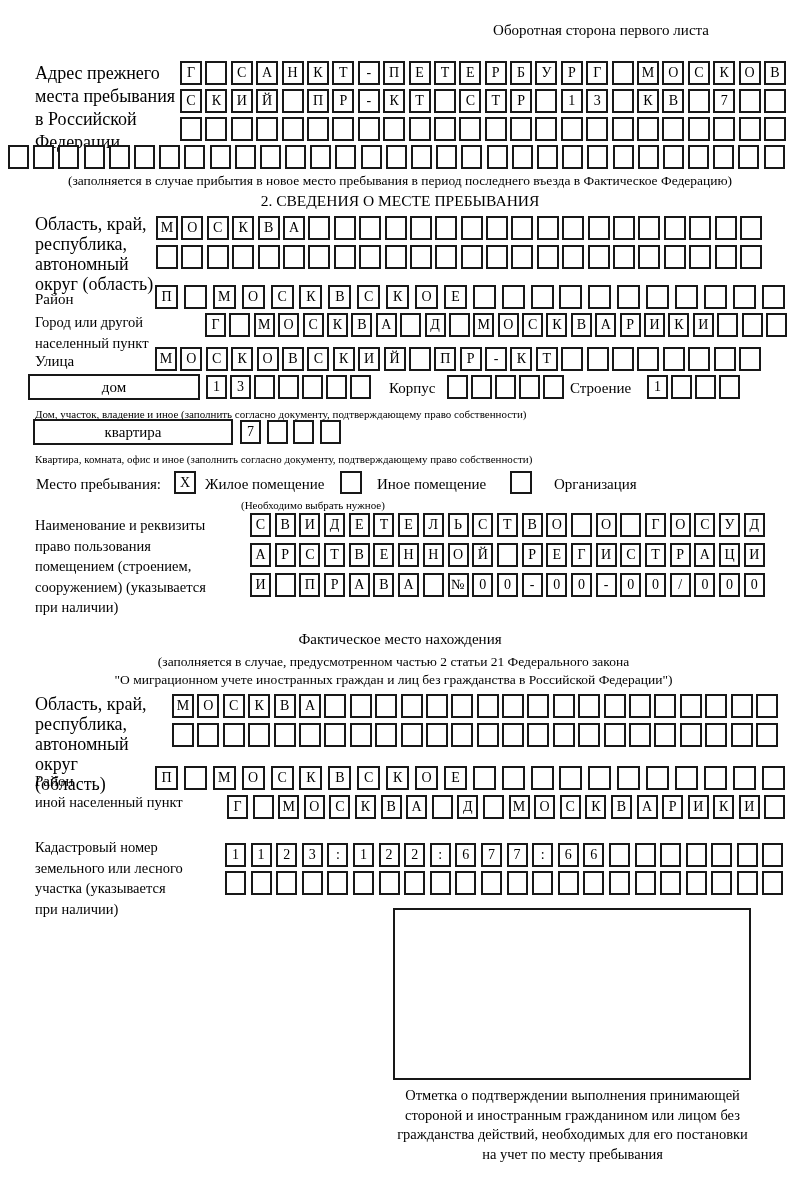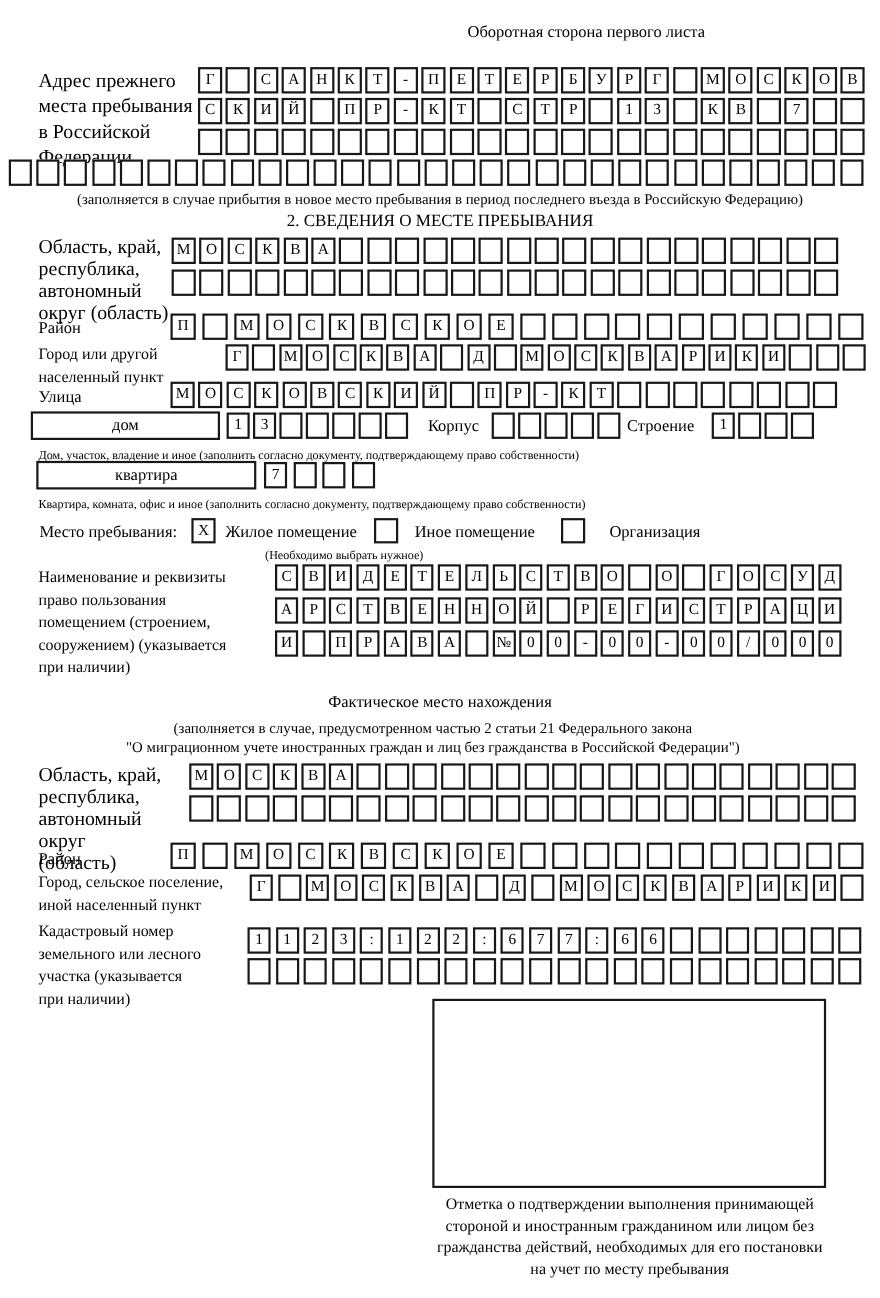--- a/index.html
+++ b/index.html
@@ -28,33 +28,33 @@
        text-align:center;font-size:14px;line-height:19px;vertical-align:top}
   .fieldbox{box-sizing:border-box;border:2px solid #181818;text-align:center;font-size:15px;line-height:23px;background:#fff}
   .stamp{box-sizing:border-box;border:2px solid #181818;background:#fff}
   .caption{font-size:14.5px;line-height:19.5px;text-align:center}
 </style>
 </head>
 <body>
 
 <div class="page">
 
-  <div class="abs lbl" style="left:425px;top:20px;width:330px;text-align:left">Оборотная сторона первого листа</div>
+  <div class="abs lbl" style="left:436px;top:20px;width:330px;text-align:center">Оборотная сторона первого листа</div>
 
   <div class="abs lines lines-lg" style="left:35px;top:62px;width:150px">
       <div>Адрес прежнего</div>
       <div>места пребывания</div>
       <div>в Российской</div>
       <div>Федерации</div>
     </div>
   <div class="abs boxrow" style="left:180px;top:61px"><span class="cb">Г</span><span class="cb">&nbsp;</span><span class="cb">С</span><span class="cb">А</span><span class="cb">Н</span><span class="cb">К</span><span class="cb">Т</span><span class="cb">-</span><span class="cb">П</span><span class="cb">Е</span><span class="cb">Т</span><span class="cb">Е</span><span class="cb">Р</span><span class="cb">Б</span><span class="cb">У</span><span class="cb">Р</span><span class="cb">Г</span><span class="cb">&nbsp;</span><span class="cb">М</span><span class="cb">О</span><span class="cb">С</span><span class="cb">К</span><span class="cb">О</span><span class="cb">В</span></div>
   <div class="abs boxrow" style="left:180px;top:89px"><span class="cb">С</span><span class="cb">К</span><span class="cb">И</span><span class="cb">Й</span><span class="cb">&nbsp;</span><span class="cb">П</span><span class="cb">Р</span><span class="cb">-</span><span class="cb">К</span><span class="cb">Т</span><span class="cb">&nbsp;</span><span class="cb">С</span><span class="cb">Т</span><span class="cb">Р</span><span class="cb">&nbsp;</span><span class="cb">1</span><span class="cb">3</span><span class="cb">&nbsp;</span><span class="cb">К</span><span class="cb">В</span><span class="cb">&nbsp;</span><span class="cb">7</span><span class="cb">&nbsp;</span><span class="cb">&nbsp;</span></div>
   <div class="abs boxrow" style="left:180px;top:117px"><span class="cb">&nbsp;</span><span class="cb">&nbsp;</span><span class="cb">&nbsp;</span><span class="cb">&nbsp;</span><span class="cb">&nbsp;</span><span class="cb">&nbsp;</span><span class="cb">&nbsp;</span><span class="cb">&nbsp;</span><span class="cb">&nbsp;</span><span class="cb">&nbsp;</span><span class="cb">&nbsp;</span><span class="cb">&nbsp;</span><span class="cb">&nbsp;</span><span class="cb">&nbsp;</span><span class="cb">&nbsp;</span><span class="cb">&nbsp;</span><span class="cb">&nbsp;</span><span class="cb">&nbsp;</span><span class="cb">&nbsp;</span><span class="cb">&nbsp;</span><span class="cb">&nbsp;</span><span class="cb">&nbsp;</span><span class="cb">&nbsp;</span><span class="cb">&nbsp;</span></div>
   <div class="abs boxrow row-31" style="left:8px;top:145px"><span class="cb">&nbsp;</span><span class="cb">&nbsp;</span><span class="cb">&nbsp;</span><span class="cb">&nbsp;</span><span class="cb">&nbsp;</span><span class="cb">&nbsp;</span><span class="cb">&nbsp;</span><span class="cb">&nbsp;</span><span class="cb">&nbsp;</span><span class="cb">&nbsp;</span><span class="cb">&nbsp;</span><span class="cb">&nbsp;</span><span class="cb">&nbsp;</span><span class="cb">&nbsp;</span><span class="cb">&nbsp;</span><span class="cb">&nbsp;</span><span class="cb">&nbsp;</span><span class="cb">&nbsp;</span><span class="cb">&nbsp;</span><span class="cb">&nbsp;</span><span class="cb">&nbsp;</span><span class="cb">&nbsp;</span><span class="cb">&nbsp;</span><span class="cb">&nbsp;</span><span class="cb">&nbsp;</span><span class="cb">&nbsp;</span><span class="cb">&nbsp;</span><span class="cb">&nbsp;</span><span class="cb">&nbsp;</span><span class="cb">&nbsp;</span><span class="cb">&nbsp;</span></div>
-  <div class="abs note center" style="left:0;top:172px;width:800px">(заполняется в случае прибытия в новое место пребывания в период последнего въезда в Российскую Федерацию)</div>
+  <div class="abs note center" style="left:0;top:172px;width:800px">(заполняется в случае прибытия в новое место пребывания в период последнего въезда в Фактическое Федерацию)</div>
 
   <div class="abs lbl bold center" style="left:0;top:191px;width:800px;font-size:15.5px">2. СВЕДЕНИЯ О МЕСТЕ ПРЕБЫВАНИЯ</div>
 
   <div class="abs lines" style="left:35px;top:214px;width:130px">
       <div>Область, край,</div>
       <div>республика,</div>
       <div>автономный</div>
       <div>округ (область)</div>
     </div>
   <div class="abs boxrow" style="left:156px;top:216px"><span class="cb">М</span><span class="cb">О</span><span class="cb">С</span><span class="cb">К</span><span class="cb">В</span><span class="cb">А</span><span class="cb">&nbsp;</span><span class="cb">&nbsp;</span><span class="cb">&nbsp;</span><span class="cb">&nbsp;</span><span class="cb">&nbsp;</span><span class="cb">&nbsp;</span><span class="cb">&nbsp;</span><span class="cb">&nbsp;</span><span class="cb">&nbsp;</span><span class="cb">&nbsp;</span><span class="cb">&nbsp;</span><span class="cb">&nbsp;</span><span class="cb">&nbsp;</span><span class="cb">&nbsp;</span><span class="cb">&nbsp;</span><span class="cb">&nbsp;</span><span class="cb">&nbsp;</span><span class="cb">&nbsp;</span></div>
@@ -116,21 +116,20 @@
       <div>автономный округ</div>
       <div>(область)</div>
     </div>
   <div class="abs boxrow" style="left:172px;top:694px"><span class="cb">М</span><span class="cb">О</span><span class="cb">С</span><span class="cb">К</span><span class="cb">В</span><span class="cb">А</span><span class="cb">&nbsp;</span><span class="cb">&nbsp;</span><span class="cb">&nbsp;</span><span class="cb">&nbsp;</span><span class="cb">&nbsp;</span><span class="cb">&nbsp;</span><span class="cb">&nbsp;</span><span class="cb">&nbsp;</span><span class="cb">&nbsp;</span><span class="cb">&nbsp;</span><span class="cb">&nbsp;</span><span class="cb">&nbsp;</span><span class="cb">&nbsp;</span><span class="cb">&nbsp;</span><span class="cb">&nbsp;</span><span class="cb">&nbsp;</span><span class="cb">&nbsp;</span><span class="cb">&nbsp;</span></div>
   <div class="abs boxrow" style="left:172px;top:723px"><span class="cb">&nbsp;</span><span class="cb">&nbsp;</span><span class="cb">&nbsp;</span><span class="cb">&nbsp;</span><span class="cb">&nbsp;</span><span class="cb">&nbsp;</span><span class="cb">&nbsp;</span><span class="cb">&nbsp;</span><span class="cb">&nbsp;</span><span class="cb">&nbsp;</span><span class="cb">&nbsp;</span><span class="cb">&nbsp;</span><span class="cb">&nbsp;</span><span class="cb">&nbsp;</span><span class="cb">&nbsp;</span><span class="cb">&nbsp;</span><span class="cb">&nbsp;</span><span class="cb">&nbsp;</span><span class="cb">&nbsp;</span><span class="cb">&nbsp;</span><span class="cb">&nbsp;</span><span class="cb">&nbsp;</span><span class="cb">&nbsp;</span><span class="cb">&nbsp;</span></div>
 
   <div class="abs lbl" style="left:35px;top:771px">Район</div>
   <div class="abs boxrow row-sparse" style="left:155px;top:766px"><span class="cb">П</span><span class="cb">&nbsp;</span><span class="cb">М</span><span class="cb">О</span><span class="cb">С</span><span class="cb">К</span><span class="cb">В</span><span class="cb">С</span><span class="cb">К</span><span class="cb">О</span><span class="cb">Е</span><span class="cb">&nbsp;</span><span class="cb">&nbsp;</span><span class="cb">&nbsp;</span><span class="cb">&nbsp;</span><span class="cb">&nbsp;</span><span class="cb">&nbsp;</span><span class="cb">&nbsp;</span><span class="cb">&nbsp;</span><span class="cb">&nbsp;</span><span class="cb">&nbsp;</span><span class="cb">&nbsp;</span></div>
 
   <div class="abs lines lines-sm" style="left:35px;top:792px;width:190px">
-      <div>Город, сельское поселение,</div>
       <div>иной населенный пункт</div>
     </div>
   <div class="abs boxrow row-22" style="left:227px;top:795px"><span class="cb">Г</span><span class="cb">&nbsp;</span><span class="cb">М</span><span class="cb">О</span><span class="cb">С</span><span class="cb">К</span><span class="cb">В</span><span class="cb">А</span><span class="cb">&nbsp;</span><span class="cb">Д</span><span class="cb">&nbsp;</span><span class="cb">М</span><span class="cb">О</span><span class="cb">С</span><span class="cb">К</span><span class="cb">В</span><span class="cb">А</span><span class="cb">Р</span><span class="cb">И</span><span class="cb">К</span><span class="cb">И</span><span class="cb">&nbsp;</span></div>
 
   <div class="abs lines lines-sm" style="left:35px;top:837px;width:190px">
       <div>Кадастровый номер</div>
       <div>земельного или лесного</div>
       <div>участка (указывается</div>
       <div>при наличии)</div>
     </div>

